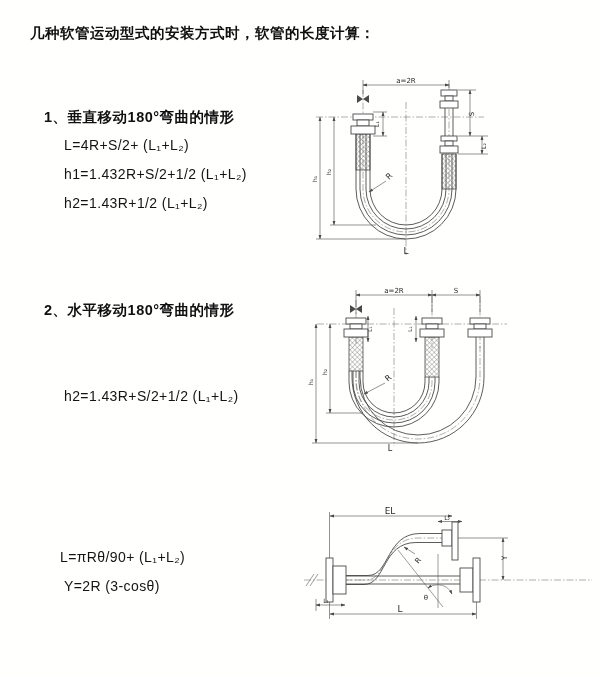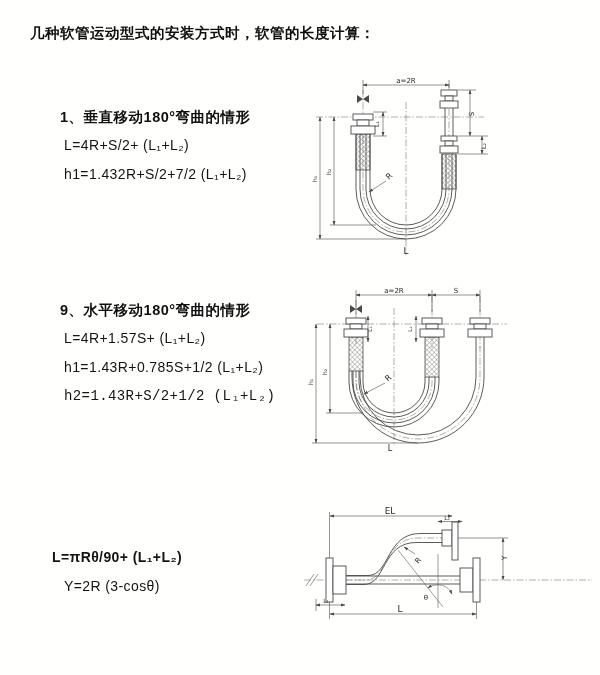--- a/index.html
+++ b/index.html
@@ -1,52 +1,51 @@
 <!DOCTYPE html>
 <html><head>
 <meta charset="utf-8">
 <style>
   html,body{margin:0;padding:0;background:#ffffff;}
   .page{position:relative;width:600px;height:675px;background:#fffffe;overflow:hidden;
         font-family:"Liberation Sans","DejaVu Sans",sans-serif;color:#161616;}
   .doc-title{position:absolute;left:30px;top:24px;font-size:14.5px;font-weight:700;
              letter-spacing:0.5px;color:#101010;text-align:right;}
-  .sec-heading{position:absolute;font-size:14.5px;font-weight:700;color:#101010;letter-spacing:0.5px;margin-left:16px;}
+  .sec-heading{position:absolute;font-size:14.5px;font-weight:700;color:#101010;letter-spacing:0.5px;}
   .formula{position:absolute;font-size:14px;color:#141414;letter-spacing:0.4px;}
   
   #h1x{left:44px;top:108px;} #f11{left:64px;top:137px;} #f12{left:64px;top:166px;} #f13{left:64px;top:195px;}
   
-  #h2x{left:44px;top:301px;} #f21{left:64px;top:330px;} #f22{left:64px;top:359px;} #f23{left:64px;top:388px;font-family:Liberation Mono, monospace;}
+  #h2x{left:44px;top:301px;} #f21{left:64px;top:330px;} #f22{left:64px;top:359px;} #f23{left:64px;top:388px;}
   
-  #h3x{left:44px;top:520px;} #f31{left:52px;top:549px;font-weight:bold;} #f32{left:64px;top:578px;} #f33{left:64px;top:607px;}
+  #h3x{left:44px;top:520px;} #f31{left:60px;top:549px;} #f32{left:64px;top:578px;} #f33{left:64px;top:607px;}
   .dwg{position:absolute;}
   #d1{left:306px;top:74px;} #d2{left:302px;top:282px;} #d3{left:298px;top:502px;}
   svg{display:block;}
   svg .ln{stroke:#4a4a4a;stroke-width:0.9;fill:none;}
   svg .thin{stroke:#5a5a5a;stroke-width:0.6;fill:none;}
   svg .cl{stroke:#6a6a6a;stroke-width:0.55;fill:none;stroke-dasharray:7 2 1.5 2;}
   svg .dim{stroke:#4a4a4a;stroke-width:0.6;fill:none;}
   svg .fl{fill:#ffffff;stroke:#4a4a4a;stroke-width:0.9;}
   svg .solid{fill:#4a4a4a;stroke:none;}
   svg text{font-family:"DejaVu Sans","Liberation Sans",sans-serif;fill:#2a2a2a;}
 </style>
 </head>
 <body>
 
 <div class="page">
 
   <div class="doc-title">几种软管运动型式的安装方式时，软管的长度计算：</div>
 
   <div class="sec-heading" id="h1x">1、垂直移动180°弯曲的情形</div>
   <div class="formula" id="f11">L=4R+S/2+ (L₁+L₂)</div>
-  <div class="formula" id="f12">h1=1.432R+S/2+7/2 (L₁+L₂)</div>
-
-  <div class="sec-heading" id="h2x">9、水平移动180°弯曲的情形</div>
-  <div class="formula" id="f21">L=4R+1.57S+ (L₁+L₂)</div>
-  <div class="formula" id="f22">h1=1.43R+0.785S+1/2 (L₁+L₂)</div>
+  <div class="formula" id="f12">h1=1.432R+S/2+1/2 (L₁+L₂)</div>
+  <div class="formula" id="f13">h2=1.43R+1/2 (L₁+L₂)</div>
+
+  <div class="sec-heading" id="h2x">2、水平移动180°弯曲的情形</div>
   <div class="formula" id="f23">h2=1.43R+S/2+1/2 (L₁+L₂)</div>
 
   <div class="formula" id="f31">L=πRθ/90+ (L₁+L₂)</div>
   <div class="formula" id="f32">Y=2R (3-cosθ)</div>
 
   <div class="dwg" id="d1">
   <svg width="282" height="186" viewBox="0 0 282 186">
     <defs>
       <marker id="ar1" viewBox="0 0 10 10" refX="9" refY="5" markerWidth="7.5" markerHeight="7.5" orient="auto-start-reverse">
         <path d="M0 1.8 L10 5 L0 8.2 z" fill="#4a4a4a"></path>

